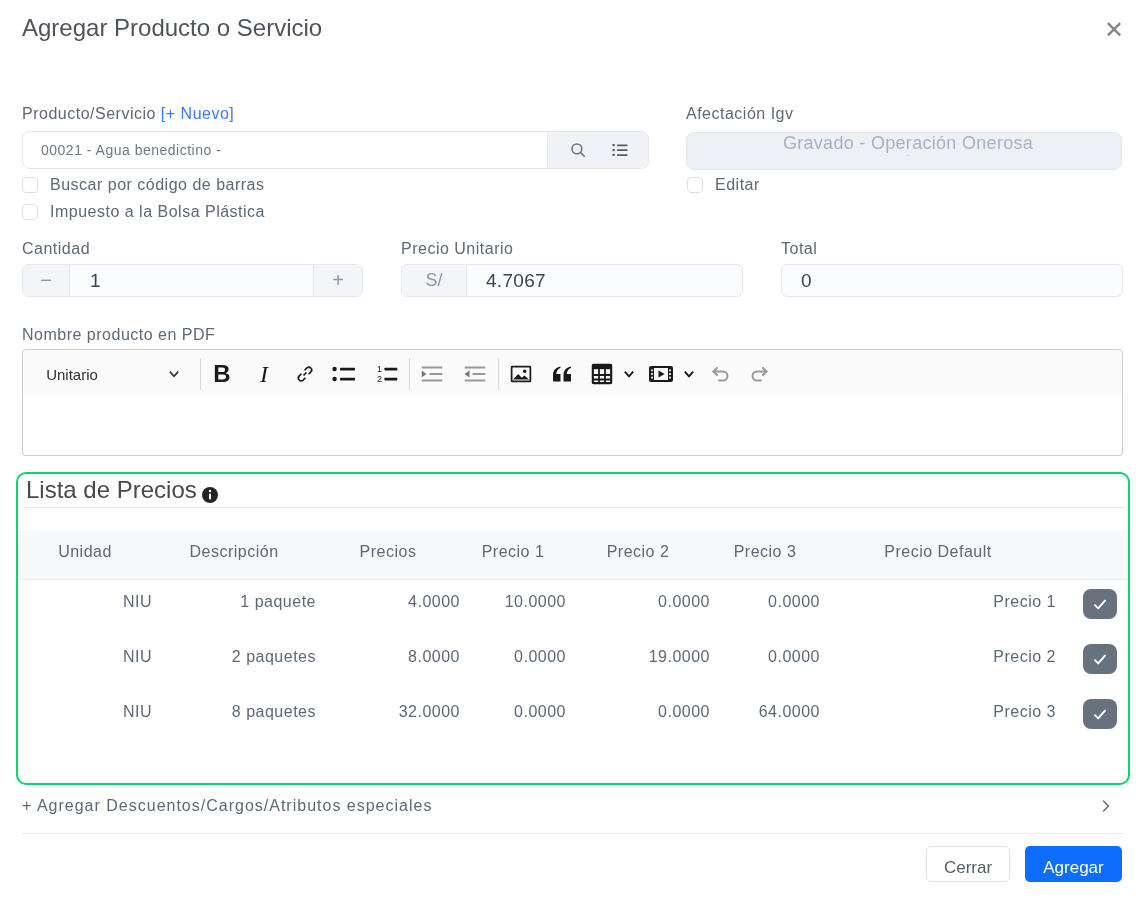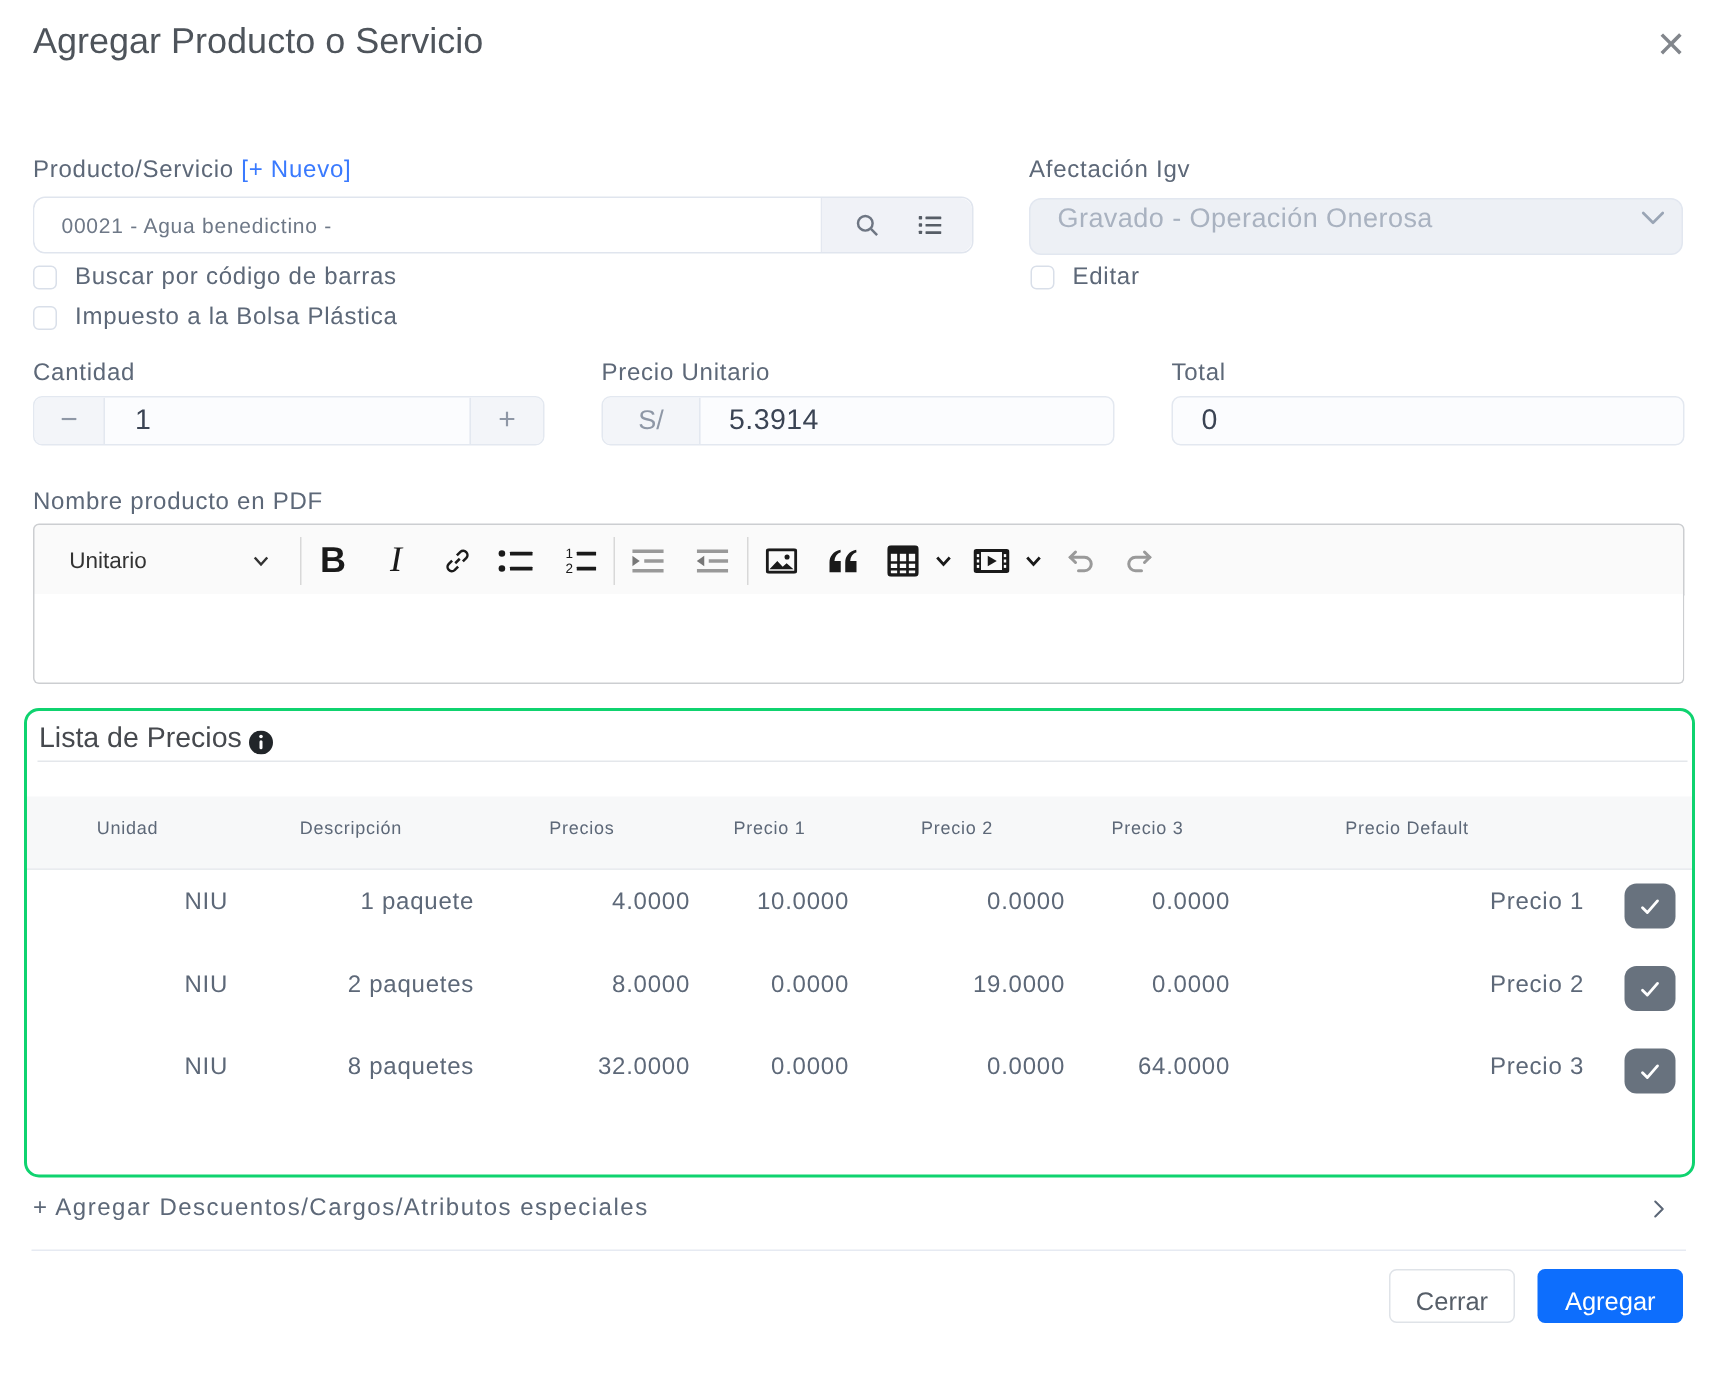--- a/index.html
+++ b/index.html
@@ -11,41 +11,41 @@
 .closex { left:1104px; top:16px; font-size:24px; color:#82868c; font-weight:300; }
 
 
 .pgroup { left:22px; top:131px; width:627px; height:38px; border:1px solid #e0e5ee; border-radius:8px; background:#fff; display:flex; }
 .pgroup .inp { flex:1; display:flex; align-items:center; padding-left:18px; font-size:14px; color:#6e7887; letter-spacing:0.5px; border-right:1px solid #e4e8f0; border-radius:8px 0 0 8px; background:#fff; }
 .pgroup .btns { width:100px; background:#f0f2f7; border-radius:0 8px 8px 0; position:relative; }
 .pgroup .btns svg { position:absolute; top:50%; transform:translateY(-50%); }
 
 .checkbox { width:16px; height:16px; border:1px solid #d9dfe9; border-radius:4px; background:#fff; }
 
-.select { left:686px; top:132px; width:436px; height:38px; background:#edf0f5; border:1px solid #e2e7f0; border-radius:8px; display:flex; align-items:center; padding:0 10px 12px 18px; }
+.select { left:686px; top:132px; width:436px; height:38px; background:#edf0f5; border:1px solid #e2e7f0; border-radius:8px; display:flex; align-items:center; padding:0 10px 12px 18px;flex-direction:column; }
 .select .txt { flex:1; font-size:18px; color:#a9b2c0; letter-spacing:0.3px; }
 
 
 .grp { top:264px; height:33px; border:1px solid #e3e8f0; border-radius:6px; display:flex; overflow:hidden; background:#fbfcfe; }
 .grp .addon { background:#f3f5f9; display:flex; align-items:center; justify-content:center; color:#8e97a6; font-size:20px; }
 .grp .val { display:flex; align-items:center; font-size:19px; color:#3b4454; letter-spacing:0.3px; }
 
 
 .toolbar { left:22px; top:349px; width:1101px; height:48px; background:#fafafa; border:1px solid #ccced1; border-radius:4px 4px 0 0; }
 .editor-body { left:22px; top:396px; width:1101px; height:60px; background:#fff; border:1px solid #ccced1; border-top:none; border-radius:0 0 4px 4px; }
 .tbi { position:absolute; transform:translate(-50%,-50%); top:24px; }
 .tbsep { position:absolute; top:8px; width:1px; height:32px; background:#d8d8d8; }
 
 
 .panel { left:16px; top:472px; width:1114px; height:313px; border:2px solid #0fd36f; border-radius:10px; background:#fff; }
 .phead { position:absolute; left:7px; right:3px; top:0; height:34px; border-bottom:1px solid #e4e7eb; display:flex; align-items:flex-end; padding-bottom:3px; padding-left:1px; }
-.phead .t { font-size:19px; color:#46494e; letter-spacing:0;text-align:center; }
+.phead .t { font-size:24px; color:#46494e; letter-spacing:0;text-align:center; }
 
 table.plist { position:absolute; left:0px; top:57px; width:1110px; border-collapse:collapse; table-layout:fixed; }
-table.plist th { background:#f7f8f9; font-weight:400; font-size:12px; color:#5d6878; letter-spacing:0.5px; height:48px; padding-bottom:6px; }
+table.plist th { background:#f7f8f9; font-weight:400; font-size:16px; color:#5d6878; letter-spacing:0.5px; height:48px; padding-bottom:6px; }
 table.plist td { font-size:16px; color:#5d6878; letter-spacing:0.5px; text-align:right; height:55px; padding-bottom:9px; }
 table.plist thead tr { border-bottom:1px solid #e9ecef; }
 .chkbtn { display:inline-block; width:34px; height:30px; background:#68727e; border-radius:8px; position:relative; top:4px; }
 table.plist td.last { text-align:right; padding-right:11px; }
 
 .footer-link { left:22px; top:797px; font-size:16px; color:#5d6878; letter-spacing:1px; }
 .hr2 { left:21px; top:833px; width:1103px; height:1px; background:#e6eaf2; }
 .btn-cerrar { left:926px; top:846px; width:84px; height:36px; border:1px solid #dfe3e8; border-radius:5px; background:#fff; color:#565e68; font-size:17px; display:flex; align-items:center; justify-content:center; letter-spacing:0; padding-top:8px; }
 .btn-agregar { left:1025px; top:846px; width:97px; height:36px; border-radius:5px; background:#0d6efd; color:#fff; font-size:17px; font-weight:400; display:flex; align-items:center; justify-content:center; letter-spacing:0; padding-top:8px; }
 </style>
@@ -93,21 +93,21 @@
   <div class="abs lbl" style="left:401px; top:240px;">Precio Unitario</div>
   <div class="abs lbl" style="left:781px; top:240px;">Total</div>
 
   <div class="abs grp" style="left:22px; width:341px;">
     <div class="addon" style="width:47px; border-right:1px solid #e3e8f0;">−</div>
     <div class="val" style="flex:1; padding-left:20px;">1</div>
     <div class="addon" style="width:49px; border-left:1px solid #e3e8f0;">+</div>
   </div>
   <div class="abs grp" style="left:401px; width:342px;">
     <div class="addon" style="width:65px; border-right:1px solid #e3e8f0; font-size:18px;">S/</div>
-    <div class="val" style="flex:1; padding-left:19px;">5.3914</div>
+    <div class="val" style="flex:1; padding-left:19px;">4.7067</div>
   </div>
   <div class="abs grp" style="left:781px; width:342px;">
     <div class="val" style="flex:1; padding-left:19px;">0</div>
   </div>
 
   <div class="abs lbl" style="left:22px; top:326px;text-align:right;">Nombre producto en PDF</div>
   <div class="abs toolbar">
     <span class="tbi" style="left:49px; font-size:15px; color:#333;">Unitario</span>
     <svg class="tbi" style="left:151px;" width="13" height="13" viewBox="0 0 14 14" fill="none" stroke="#333" stroke-width="1.8">
       <path d="M2.5 4.5 L7 9.5 L11.5 4.5"></path>

